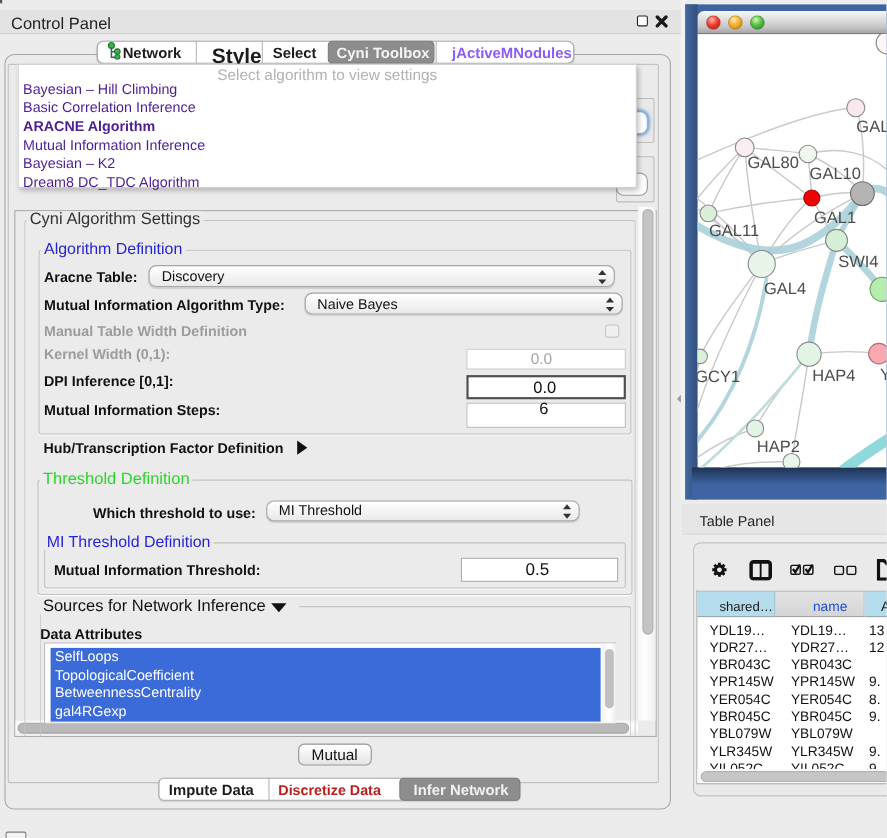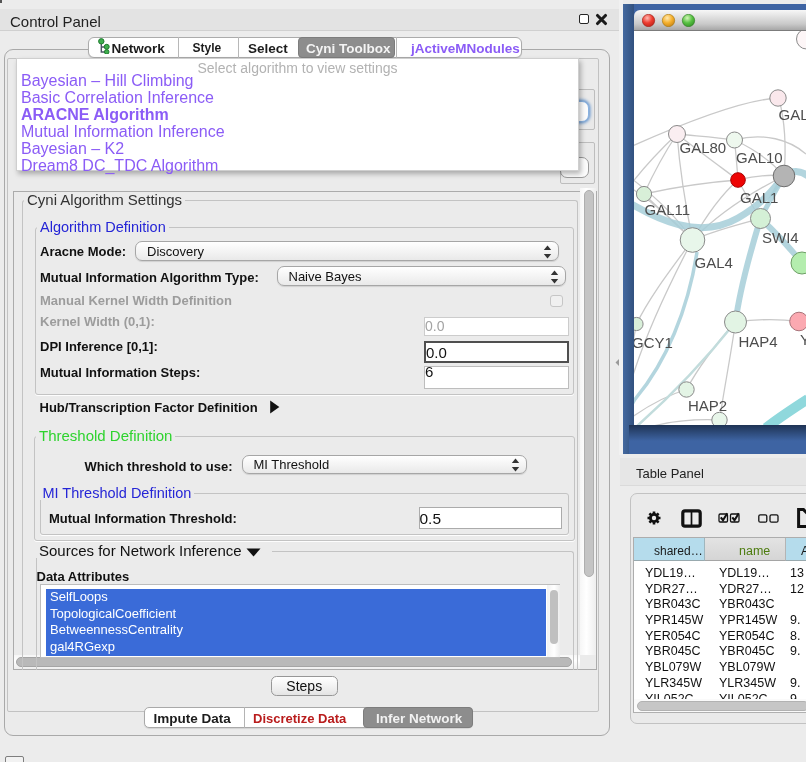--- a/index.html
+++ b/index.html
@@ -3,21 +3,21 @@
 <style>
 *{margin:0;padding:0;box-sizing:border-box}
 html,body{width:806px;height:762px}
 body{position:relative;font-family:"Liberation Sans",sans-serif;background:#ececec;overflow:hidden}
 .abs{position:absolute}
 .b{font-weight:bold}
 .etch{border:1px solid #c3c3c3;border-radius:3px;box-shadow:inset 0 0 0 0 #fff,0 1px 0 #fdfdfd}
 .glabel{position:absolute;background:#ebebeb;padding:0 3px;font-size:13px;line-height:13px}
 .combo{position:absolute;background:linear-gradient(#ffffff,#f2f2f2 60%,#e9e9e9);border:1px solid #a6a6a6;border-radius:7px;box-shadow:0 1px 1px rgba(0,0,0,.12);font-size:13px;color:#111}
 .combo .txt{position:absolute;left:11px;top:50%;transform:translateY(-50%)}
-.field{position:absolute;background:#fff;border:1px solid #c2c2c2;font-size:15px;color:#111;text-align:left}
+.field{position:absolute;background:#fff;border:1px solid #c2c2c2;font-size:15px;color:#111;text-align:center}
 .lbl{position:absolute;font-size:13px;color:#111;white-space:nowrap}
 </style></head>
 <body>
 
 <div class="abs" style="left:0;top:0;width:2px;height:3px;background:#555"></div>
 
 <div class="abs" style="left:0;top:9px;width:619px;height:22px;background:#e3e3e3;border-bottom:1px solid #d0d0d0"></div>
 <div class="abs" style="left:10px;top:12.5px;font-size:15px;color:#222">Control Panel</div>
 
 <div class="abs" style="left:579px;top:14px;width:10px;height:10px;border:1.6px solid #262626;border-radius:2px;background:#fff"></div>
@@ -33,21 +33,21 @@
 <div class="abs" style="left:238px;top:37px;width:1px;height:21px;background:#b8b8b8"></div>
 <div class="abs" style="left:297.5px;top:36.5px;width:97px;height:21.5px;background:#8d8d8d;border:1px solid #7d7d7d;border-radius:4px"></div>
 <div class="abs" style="left:395.5px;top:37px;width:1px;height:21px;background:#b8b8b8"></div>
 <svg class="abs" style="left:97px;top:38px" width="13" height="16" viewBox="0 0 13 16">
     <path d="M4.3 3.5 V14 H9.5 M4.3 9 H9.5" fill="none" stroke="#4d5566" stroke-width="1.4"></path>
     <circle cx="4.3" cy="3.3" r="2.7" fill="#3fae4e" stroke="#1e7a2e"></circle>
     <circle cx="9.7" cy="8.8" r="2.5" fill="#3fae4e" stroke="#1e7a2e"></circle>
     <circle cx="9.7" cy="13.9" r="2.3" fill="#3fae4e" stroke="#1e7a2e"></circle>
   </svg>
 <div class="abs b" style="left:111.5px;top:40.5px;font-size:13.5px;color:#1c1c1c">Network</div>
-<div class="abs b" style="left:192.5px;top:40.5px;font-size:12px;color:#1c1c1c">Style</div>
+<div class="abs b" style="left:192.5px;top:40.5px;font-size:19px;color:#1c1c1c">Style</div>
 <div class="abs b" style="left:248px;top:40.5px;font-size:13.5px;color:#1c1c1c">Select</div>
 <div class="abs b" style="left:306px;top:40.5px;font-size:13.5px;color:#f4f4f4">Cyni Toolbox</div>
 <div class="abs b" style="left:411px;top:40.5px;font-size:13.5px;color:#8b5cf6">jActiveMNodules</div>
 
 <div class="abs" style="left:560px;top:89px;width:35px;height:41px;border:1px solid #bdbdbd;border-radius:2px;background:#e9e9e9"></div>
 <div class="abs" style="left:560px;top:101px;width:29px;height:21px;background:#fdfdfd;border:1px solid #8ab2e0;border-radius:7px;box-shadow:0 0 3px 1.5px rgba(70,130,200,.75)"></div>
 <div class="abs" style="left:560px;top:142px;width:35px;height:42px;border:1px solid #bdbdbd;border-radius:2px;background:#e9e9e9"></div>
 <div class="abs" style="left:560px;top:157px;width:29px;height:21px;background:#fcfcfc;border:1px solid #9a9a9a;border-radius:7px"></div>
 
 <div class="abs" style="left:12.5px;top:190.5px;width:584.5px;height:479.5px;border:1px solid #ababab;background:#ebebeb"></div>
@@ -57,39 +57,39 @@
 
 <div class="abs" style="left:14px;top:655px;width:566px;height:14px;background:linear-gradient(#f6f6f6,#ffffff 40%,#eeeeee)"></div>
 <div class="abs" style="left:16px;top:657px;width:556px;height:10px;background:#b9b9b9;border:1px solid #a5a5a5;border-radius:5px"></div>
 
 <div class="abs" style="left:21.5px;top:199.5px;width:556px;height:470px;border:1px solid #c3c3c3;border-bottom:none;border-radius:3px 3px 0 0"></div>
 <div class="glabel" style="left:24px;top:192px;color:#333;font-size:15px;line-height:15px">Cyni Algorithm Settings</div>
 
 <div class="abs etch" style="left:34.5px;top:226.5px;width:539.5px;height:168px"></div>
 <div class="glabel" style="left:37px;top:219.5px;color:#2525d6;font-size:14.5px;line-height:14.5px">Algorithm Definition</div>
 
-<div class="lbl b" style="left:40px;top:243.5px">Aracne Mode:</div>
+<div class="lbl b" style="left:40px;top:243.5px">Aracne Table:</div>
 <div class="combo" style="left:135px;top:241px;width:424px;height:20px">
     <span class="txt">Discovery</span>
 <svg class="abs" style="right:5px;top:3px" width="11" height="14" viewBox="0 0 11 14">
       <path d="M5.5 0.5 L9.2 5 H1.8 Z" fill="#333"></path>
       <path d="M5.5 13.5 L9.2 9 H1.8 Z" fill="#333"></path>
     </svg>
   </div>
 
 <div class="lbl b" style="left:40px;top:269.5px">Mutual Information Algorithm Type:</div>
 <div class="combo" style="left:276.5px;top:266px;width:289px;height:20px">
     <span class="txt">Naive Bayes</span>
 <svg class="abs" style="right:5px;top:3px" width="11" height="14" viewBox="0 0 11 14">
       <path d="M5.5 0.5 L9.2 5 H1.8 Z" fill="#333"></path>
       <path d="M5.5 13.5 L9.2 9 H1.8 Z" fill="#333"></path>
     </svg>
   </div>
 
-<div class="lbl b" style="left:40px;top:292.5px;color:#9c9c9c">Manual Kernel Width Definition</div>
+<div class="lbl b" style="left:40px;top:292.5px;color:#9c9c9c">Manual Table Width Definition</div>
 <div class="abs" style="left:550px;top:295px;width:13px;height:12px;background:#f0f0f0;border:1px solid #c6c6c6;border-radius:3px"></div>
 
 <div class="lbl b" style="left:40px;top:314px;color:#9c9c9c">Kernel Width (0,1):</div>
 <div class="field" style="left:424px;top:316.5px;width:144.5px;height:19px;border-color:#cccccc;color:#a3a3a3;padding:0.5px 8px 0 0;font-size:14px">0.0</div>
 
 <div class="lbl b" style="left:40px;top:338.5px">DPI Inference [0,1]:</div>
 <div class="field" style="left:424px;top:340.5px;width:144.5px;height:22.5px;border:2px solid #4f4f4f;padding:1px 2px 0 0">0.0</div>
 
 <div class="lbl b" style="left:40px;top:364.5px">Mutual Information Steps:</div>
 <div class="field" style="left:424px;top:366px;width:144.5px;height:22.5px;border-color:#bdbdbd;padding:0 3.5px 0 0;line-height:10px">6</div>
@@ -123,38 +123,38 @@
   </svg>
 
 <div class="lbl b" style="left:36.5px;top:568.5px">Data Attributes</div>
 
 <div class="abs" style="left:40px;top:584px;width:520px;height:74px;background:#fff;border:1px solid #bdbdbd"></div>
 <div class="abs" style="left:45.5px;top:588.5px;width:500px;height:67px;background:#3a6bd8"></div>
 <div class="abs" style="left:50px;top:589px;font-size:13px;color:#fff;line-height:16.7px">SelfLoops<br>TopologicalCoefficient<br>BetweennessCentrality<br>gal4RGexp</div>
 <div class="abs" style="left:546.5px;top:585px;width:13px;height:72px;background:linear-gradient(90deg,#f2f2f2,#ffffff 55%,#ededed)"></div>
 <div class="abs" style="left:549.5px;top:589.5px;width:8.5px;height:54px;background:#c0c0c0;border-radius:4.5px"></div>
 
-<div class="abs" style="left:271px;top:675.5px;width:66.5px;height:20px;background:linear-gradient(#ffffff,#f1f1f1 55%,#e4e4e4);border:1px solid #979797;border-radius:5.5px;text-align:center;font-size:14px;color:#111;line-height:19px">Steps</div>
+<div class="abs" style="left:271px;top:675.5px;width:66.5px;height:20px;background:linear-gradient(#ffffff,#f1f1f1 55%,#e4e4e4);border:1px solid #979797;border-radius:5.5px;text-align:center;font-size:14px;color:#111;line-height:19px">Mutual</div>
 
 <div class="abs" style="left:144px;top:707px;width:329px;height:21px;background:#fff;border:1px solid #a9a9a9;border-radius:5px;box-shadow:0 1px 1px rgba(0,0,0,.1)"></div>
 <div class="abs" style="left:243.5px;top:707px;width:1px;height:21px;background:#b4b4b4"></div>
 <div class="abs" style="left:362.5px;top:707px;width:110.5px;height:21px;background:#8d8d8d;border:1px solid #7d7d7d;border-radius:4px"></div>
 <div class="abs b" style="left:153.5px;top:711px;font-size:13.5px;color:#1c1c1c">Impute Data</div>
 <div class="abs b" style="left:253px;top:711px;font-size:13px;color:#b91c1c">Discretize Data</div>
 <div class="abs b" style="left:376px;top:711px;font-size:13.5px;color:#f2f2f2">Infer Network</div>
 
 <svg class="abs" style="left:614.5px;top:358px" width="5" height="9" viewBox="0 0 5 9">
     <path d="M4.5 0.5 L4.5 8.5 L0.5 4.5 Z" fill="#9a9a9a"></path>
   </svg>
 
 <div class="abs" style="left:5px;top:756px;width:19px;height:12px;background:#f2f2f2;border:1.5px solid #7e7e7e;border-radius:2px"></div>
 
 <div class="abs" style="left:16px;top:58px;width:563px;height:113px;background:#fff;border:1px solid #cfcfcf;box-shadow:2px 3px 5px rgba(0,0,0,.28);z-index:30"></div>
 <div class="abs" style="left:16px;top:59.5px;width:563px;text-align:center;font-size:14px;color:#b2b2b2;z-index:31">Select algorithm to view settings</div>
-<div class="abs" style="left:21px;top:72px;font-size:16px;color:#8b5cf6;line-height:17.1px;z-index:31">Bayesian – Hill Climbing<br>Basic Correlation Inference<br><span class="b">ARACNE Algorithm</span><br>Mutual Information Inference<br>Bayesian – K2<br>Dream8 DC_TDC Algorithm</div>
+<div class="abs" style="left:21px;top:72px;font-size:13px;color:#4c1d95;line-height:17.1px;z-index:31">Bayesian – Hill Climbing<br>Basic Correlation Inference<br><span class="b">ARACNE Algorithm</span><br>Mutual Information Inference<br>Bayesian – K2<br>Dream8 DC_TDC Algorithm</div>
 
 <div class="abs" style="left:619px;top:0;width:4px;height:455px;background:#f1f1f1"></div>
 <div class="abs" style="left:623px;top:4px;width:183px;height:450px;background:#3e64a3"></div>
 <div class="abs" style="left:623px;top:4px;width:11px;height:450px;background:linear-gradient(90deg,#44699f,#32517f)"></div>
 <div class="abs" style="left:629px;top:425px;width:177px;height:29px;background:linear-gradient(#1e3354,#3e64a3 55%)"></div>
 
 <div class="abs" style="left:634px;top:10px;width:172px;height:21px;background:linear-gradient(#f7f7f7,#c9c9c9 70%,#a7a7a7);border-bottom:1px solid #7c7c7c;border-radius:6px 0 0 0"></div>
 <svg class="abs" style="left:642px;top:14px" width="54" height="13" viewBox="0 0 54 13">
 <defs>
 <radialGradient id="rg" cx="0.4" cy="0.3" r="0.8">
@@ -284,21 +284,21 @@
   </svg>
 <svg class="abs" style="left:797px;top:508px" width="10" height="20" viewBox="0 0 10 20">
     <path d="M1.6 1.6 H6.5 L11 6 V18.4 H1.6 Z" fill="none" stroke="#111" stroke-width="3"></path>
   </svg>
 
 <div class="abs" style="left:633px;top:537px;width:173px;height:175px;background:#fff;border-left:1px solid #adadad;border-top:1px solid #adadad"></div>
 <div class="abs" style="left:634px;top:538px;width:70.5px;height:23px;background:#b5dcec;border-right:1px solid #9fb6bd;border-bottom:1px solid #98a9ae"></div>
 <div class="abs" style="left:704.5px;top:538px;width:81px;height:23px;background:linear-gradient(#e3e3e3,#d5d5d5);border-right:1px solid #b4b4b4;border-bottom:1px solid #a5a5a5"></div>
 <div class="abs" style="left:785.5px;top:538px;width:21px;height:23px;background:#b5dcec;border-bottom:1px solid #98a9ae"></div>
 <div class="abs" style="left:654px;top:543.5px;font-size:12px;color:#1a1a1a">shared…</div>
-<div class="abs" style="left:739px;top:543.5px;font-size:12.5px;color:#4d7c0f">name</div>
+<div class="abs" style="left:739px;top:543.5px;font-size:12.5px;color:#1d4ed8">name</div>
 <div class="abs" style="left:801px;top:543.5px;font-size:12.5px;color:#1a1a1a">A</div>
 <div class="abs" style="left:645px;top:566px;font-size:12.5px;color:#111;line-height:15.68px">YDL19…<br>YDR27…<br>YBR043C<br>YPR145W<br>YER054C<br>YBR045C<br>YBL079W<br>YLR345W<br>YIL052C</div>
 <div class="abs" style="left:719px;top:566px;font-size:12.5px;color:#111;line-height:15.68px">YDL19…<br>YDR27…<br>YBR043C<br>YPR145W<br>YER054C<br>YBR045C<br>YBL079W<br>YLR345W<br>YIL052C</div>
 <div class="abs" style="left:790px;top:566px;font-size:12.5px;color:#111;line-height:15.68px">13<br>12<br><br>9.<br>8.<br>9.<br><br>9.<br>9.</div>
 
 <div class="abs" style="left:634px;top:699px;width:172px;height:13px;background:#fafafa"></div>
 <div class="abs" style="left:637px;top:700.5px;width:172px;height:10px;background:#c6c6c6;border:1px solid #b2b2b2;border-radius:5px"></div>
 <div class="abs" style="left:633px;top:712px;width:173px;height:1px;background:#b0b0b0"></div>
 
 </body></html>

